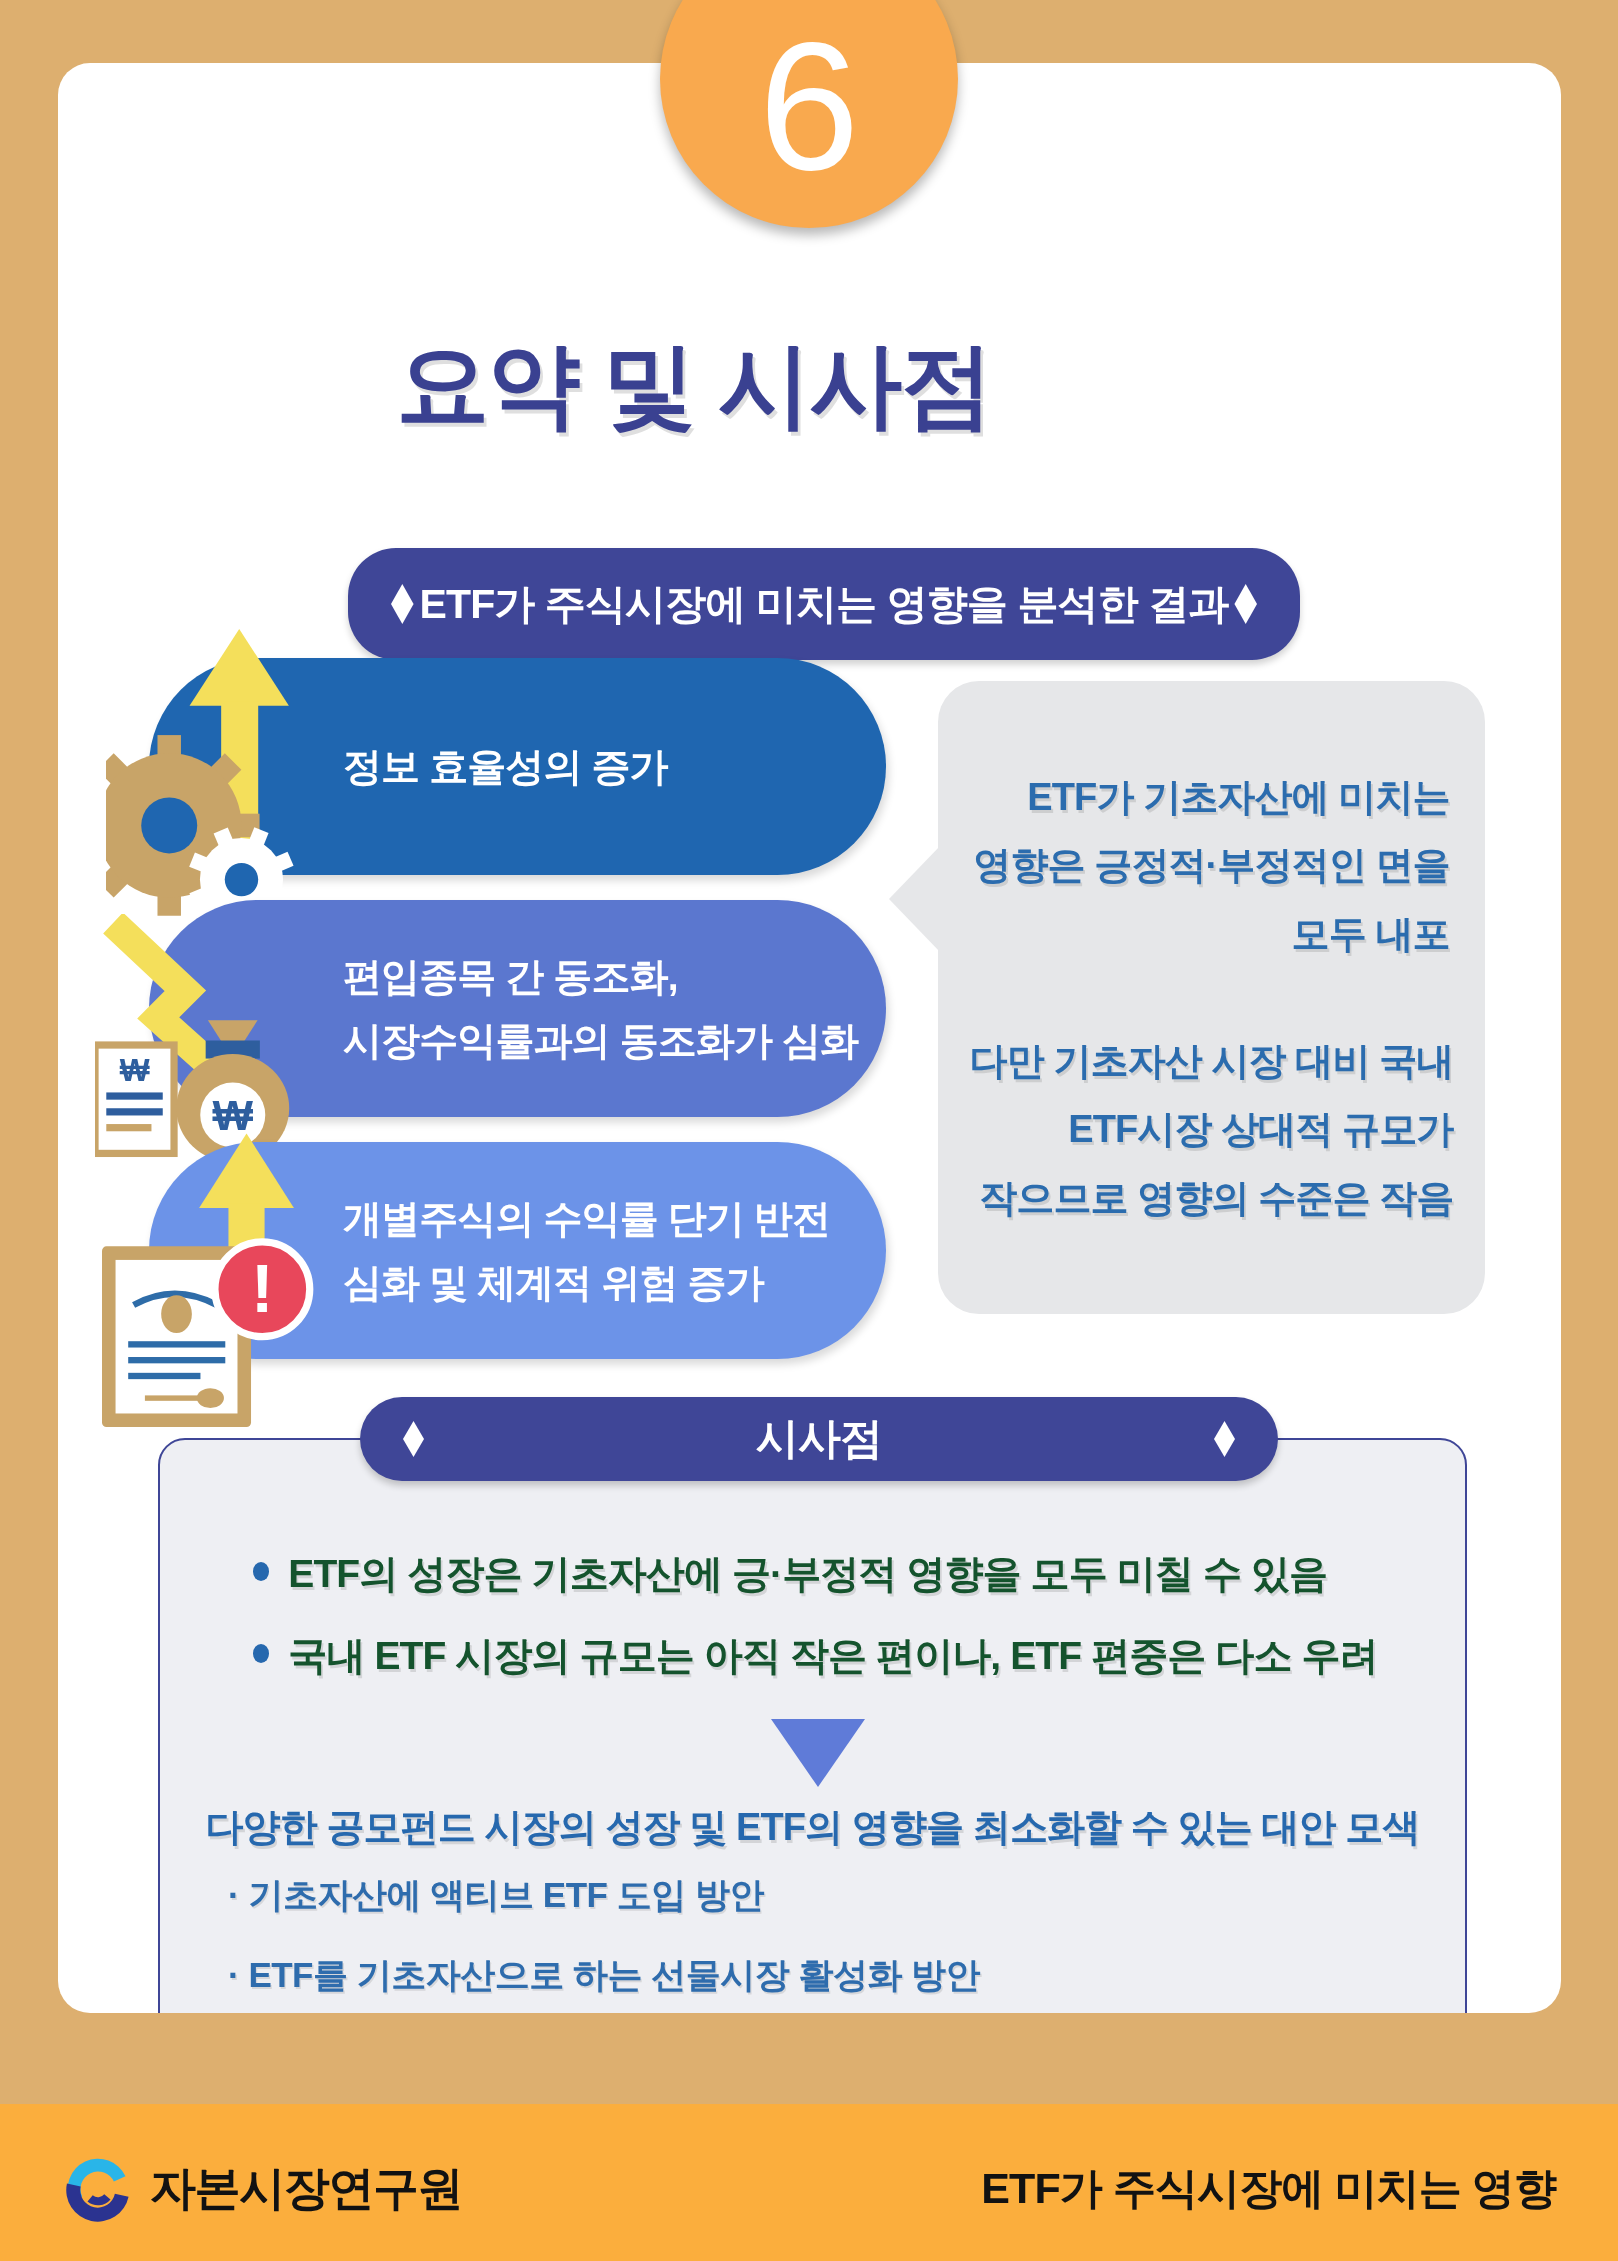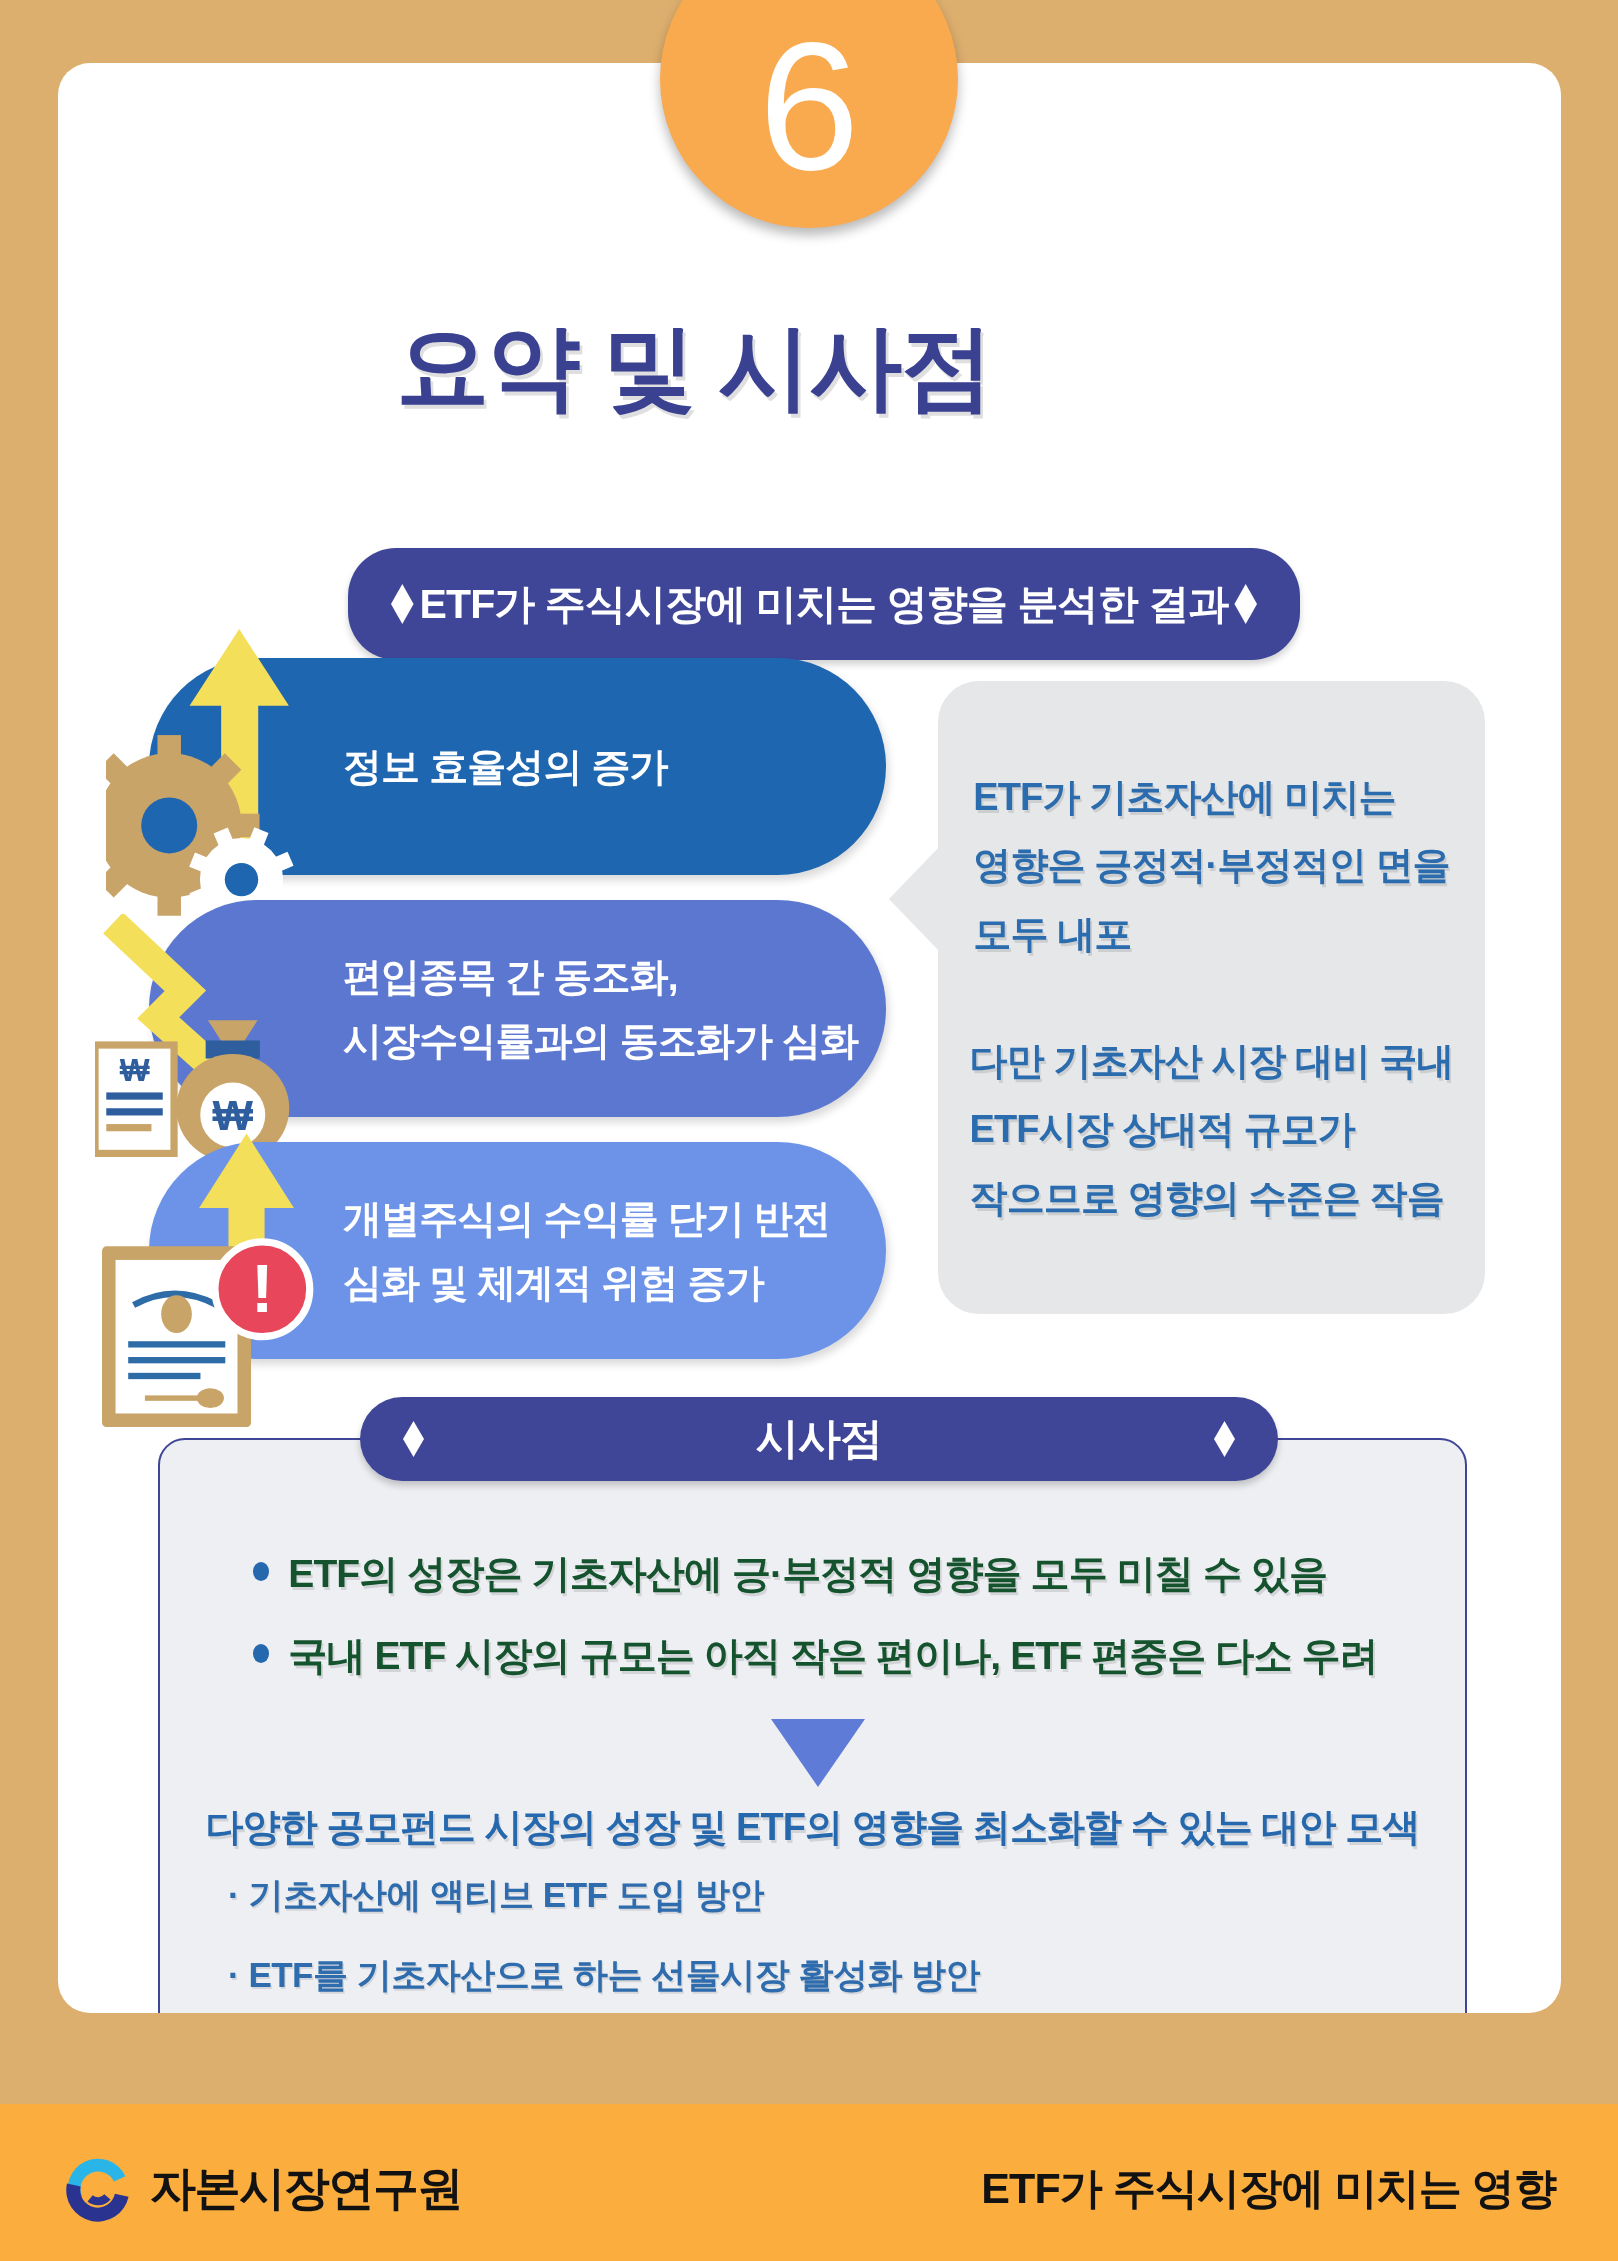--- a/index.html
+++ b/index.html
@@ -19,21 +19,21 @@
     border-radius:50%;background:#F9A94E;
     box-shadow:0 7.2px 11.8px rgba(0,0,0,.28);
     display:flex;align-items:center;justify-content:center;
   }
   .badge .num{
     color:#FFFFFF;font-size:181px;font-weight:500;line-height:1;
     padding-top:54px;
   }
   
   .title{
-    position:absolute;left:0;top:305px;width:1388px;text-align:center;
+    position:absolute;left:0;top:323px;width:1388px;text-align:center;
     font-size:93px;font-weight:bold;color:#3A4191;letter-spacing:-1.8px;
     text-shadow:2.7px 3.6px 0 rgba(140,140,140,.28);
   }
   
   .banner{
     position:absolute;left:348px;top:548px;width:952px;height:112px;
     background:#3F4697;border-radius:48px;
     display:flex;align-items:center;justify-content:space-between;
     padding:0 43px;box-sizing:border-box;
     box-shadow:0 4.5px 7.2px rgba(0,0,0,.18);
@@ -63,21 +63,21 @@
     background:#E6E7E9;border-radius:41px;
     display:flex;flex-direction:column;justify-content:center;align-items:center;
     gap:59px;padding:0 27px;box-sizing:border-box;
   }
   .callout .tail{
     position:absolute;left:-49px;top:164px;width:0;height:0;
     border-top:54px solid transparent;border-bottom:54px solid transparent;
     border-right:52px solid #E6E7E9;
   }
   .callout p{
-    margin:0;white-space:pre-line;text-align:left;
+    margin:0;white-space:pre-line;text-align:right;
     color:#2B6CAE;font-size:38px;font-weight:bold;line-height:1.8;
     letter-spacing:-0.9px;
     text-shadow:1.8px 2.7px 0 rgba(130,130,130,.25);
   }
   
   .card-clip{
     position:absolute;left:58px;top:63px;width:1503px;height:1950px;
     overflow:hidden;border-radius:32px;pointer-events:none;
   }
   .impl-box{

